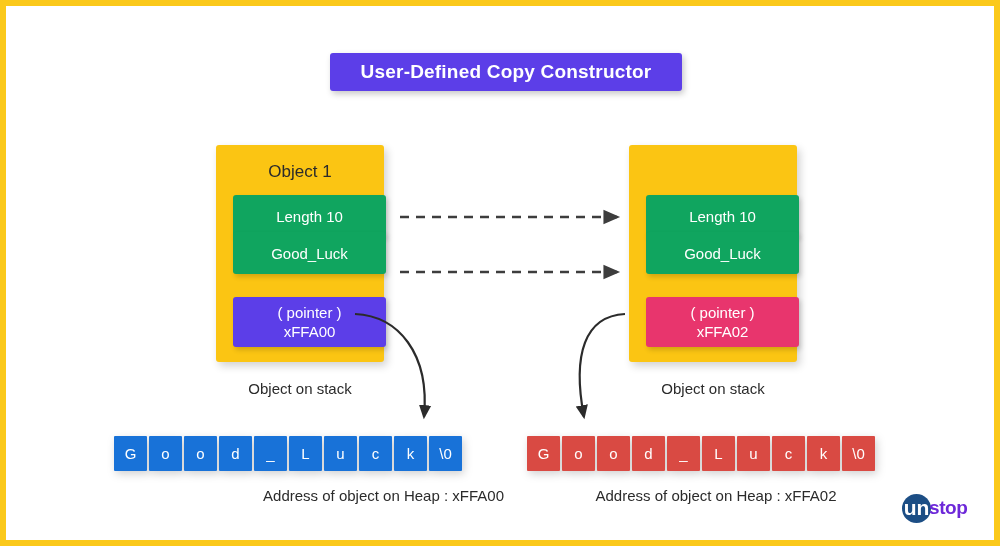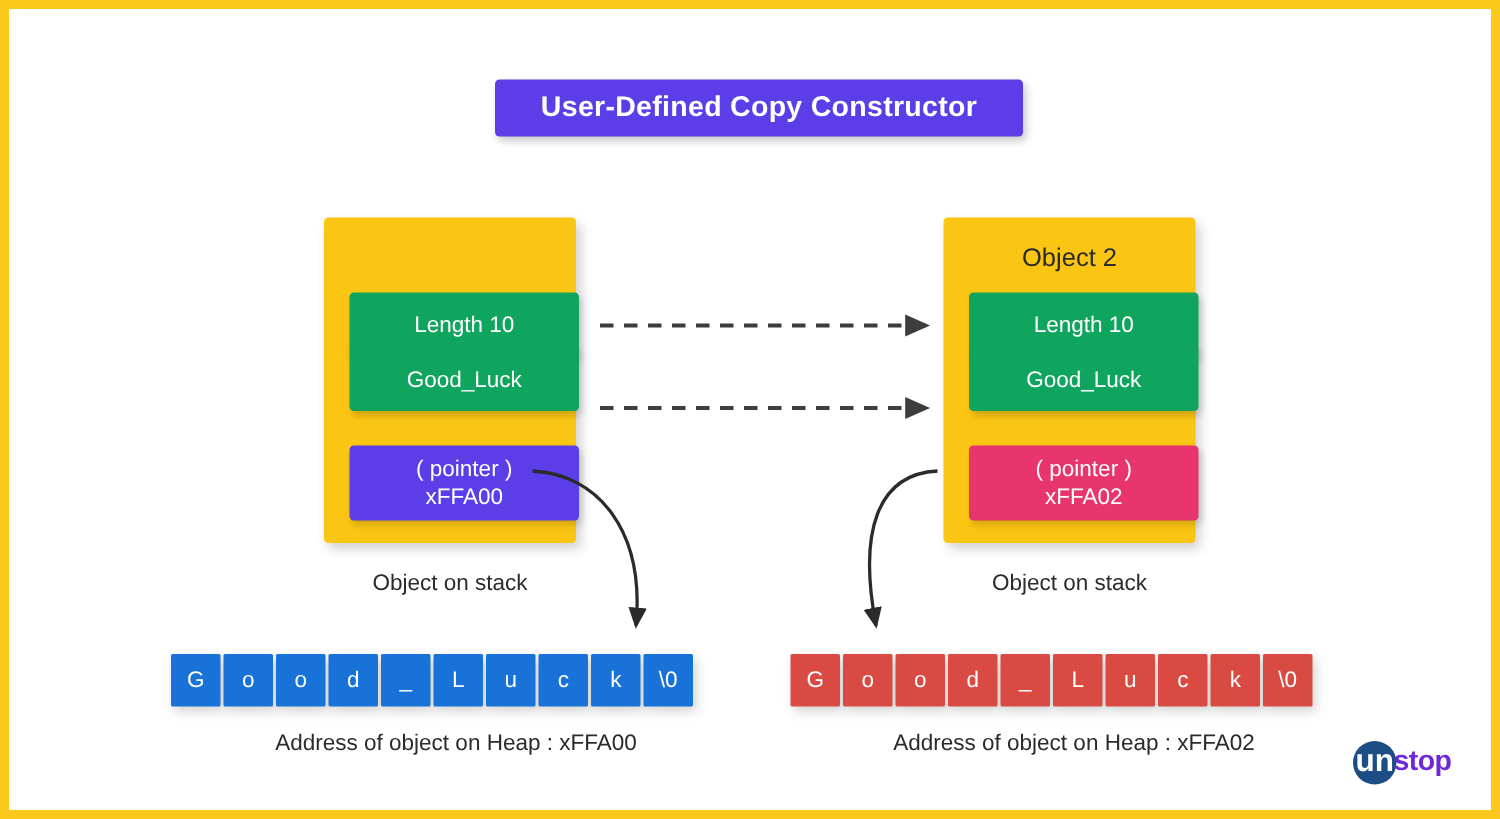--- a/index.html
+++ b/index.html
@@ -116,21 +116,21 @@
   .cell-blue { background: #1872d8; }
   .cell-red  { background: #d94a43; }
 
   
   .heap-caption {
     font-size: 15px;
     color: #2b2b2b;
     text-align: center;
     width: 400px;
   }
-  #heap-caption-left  { left: 98px;  top: 481px; }
+  #heap-caption-left  { left: 98px;  top: 481px; text-align: right; }
   #heap-caption-right { left: 510px; top: 481px; }
 
   
   #arrow-layer {
     left: 0; top: 0;
     width: 1000px; height: 546px;
     pointer-events: none;
   }
 
   
@@ -165,34 +165,34 @@
 </head>
 <body>
 
 <div id="page" style="border-color: rgb(251, 201, 27);">
 
   <div class="abs" id="title-banner" style="background: rgb(92, 62, 232);">
     <span class="txt">User-Defined Copy Constructor</span>
   </div>
 
   <div class="abs object-card" id="object-card-1" style="background: rgb(251, 197, 19);">
+    <div class="object-title">Object 1</div>
     <div class="field field-green field-len" style="background: rgb(16, 165, 95);">
       <span>Length 10</span>
     </div>
     <div class="field field-green field-str" style="background: rgb(16, 165, 95);">
       <span>Good_Luck</span>
     </div>
     <div class="field field-pointer-purple field-ptr" style="background: rgb(92, 62, 232);">
       <span>( pointer )</span>
       <span>xFFA00</span>
     </div>
   </div>
 
   <div class="abs object-card" id="object-card-2" style="background: rgb(251, 197, 19);">
-    <div class="object-title">Object 2</div>
     <div class="field field-green field-len" style="background: rgb(16, 165, 95);">
       <span>Length 10</span>
     </div>
     <div class="field field-green field-str" style="background: rgb(16, 165, 95);">
       <span>Good_Luck</span>
     </div>
     <div class="field field-pointer-pink field-ptr" style="background: rgb(232, 53, 109);">
       <span>( pointer )</span>
       <span>xFFA02</span>
     </div>

